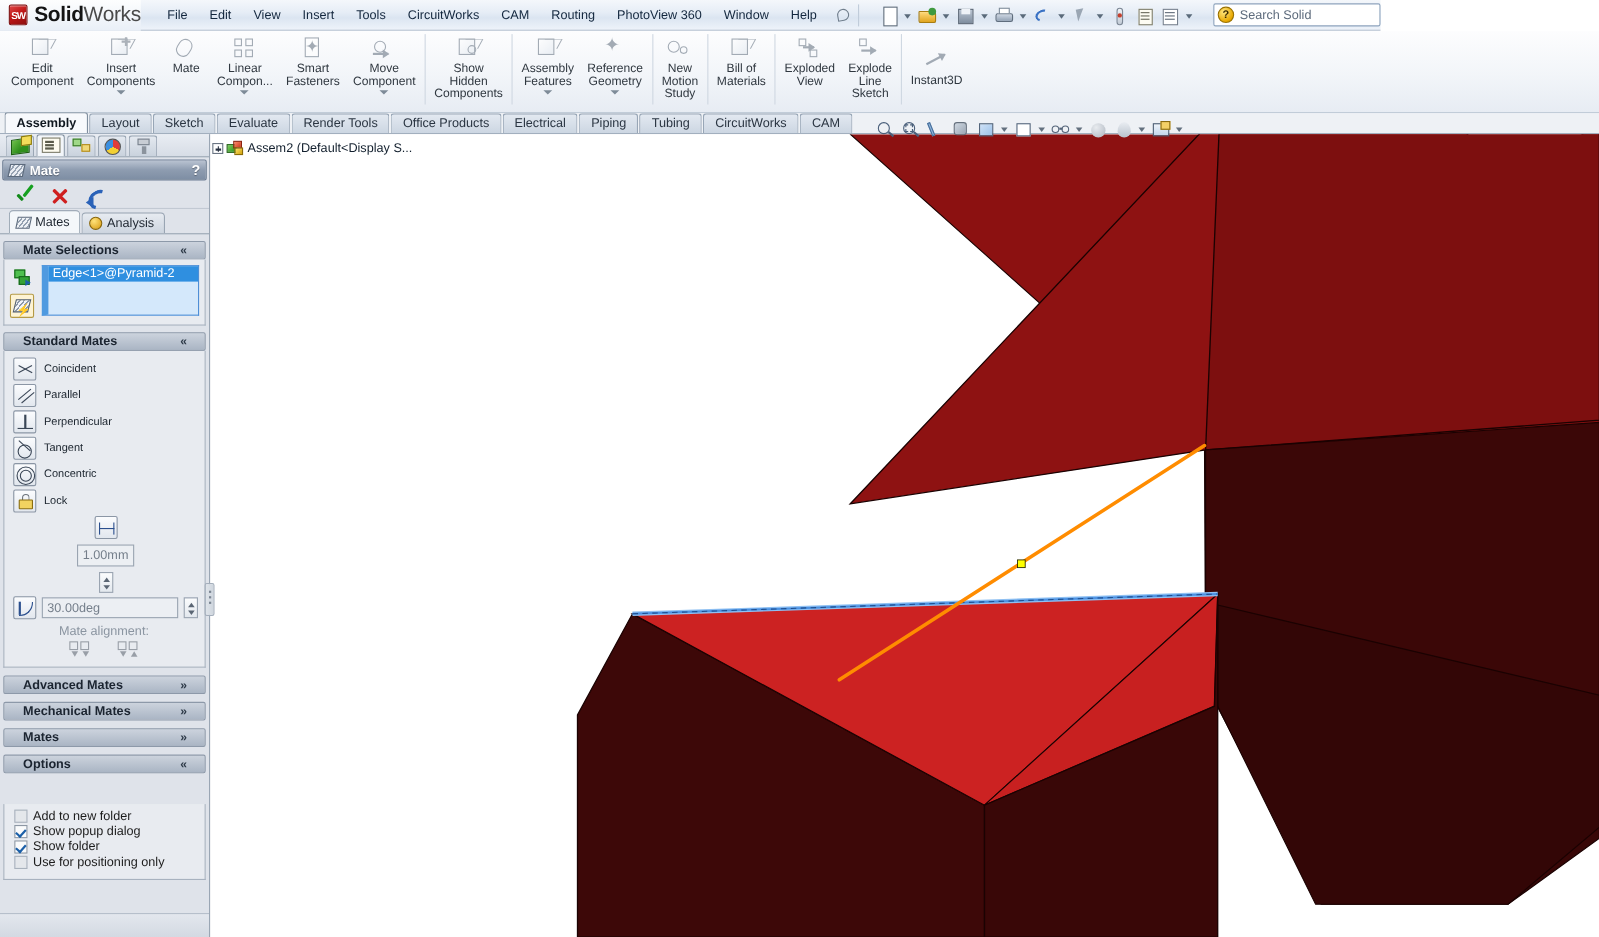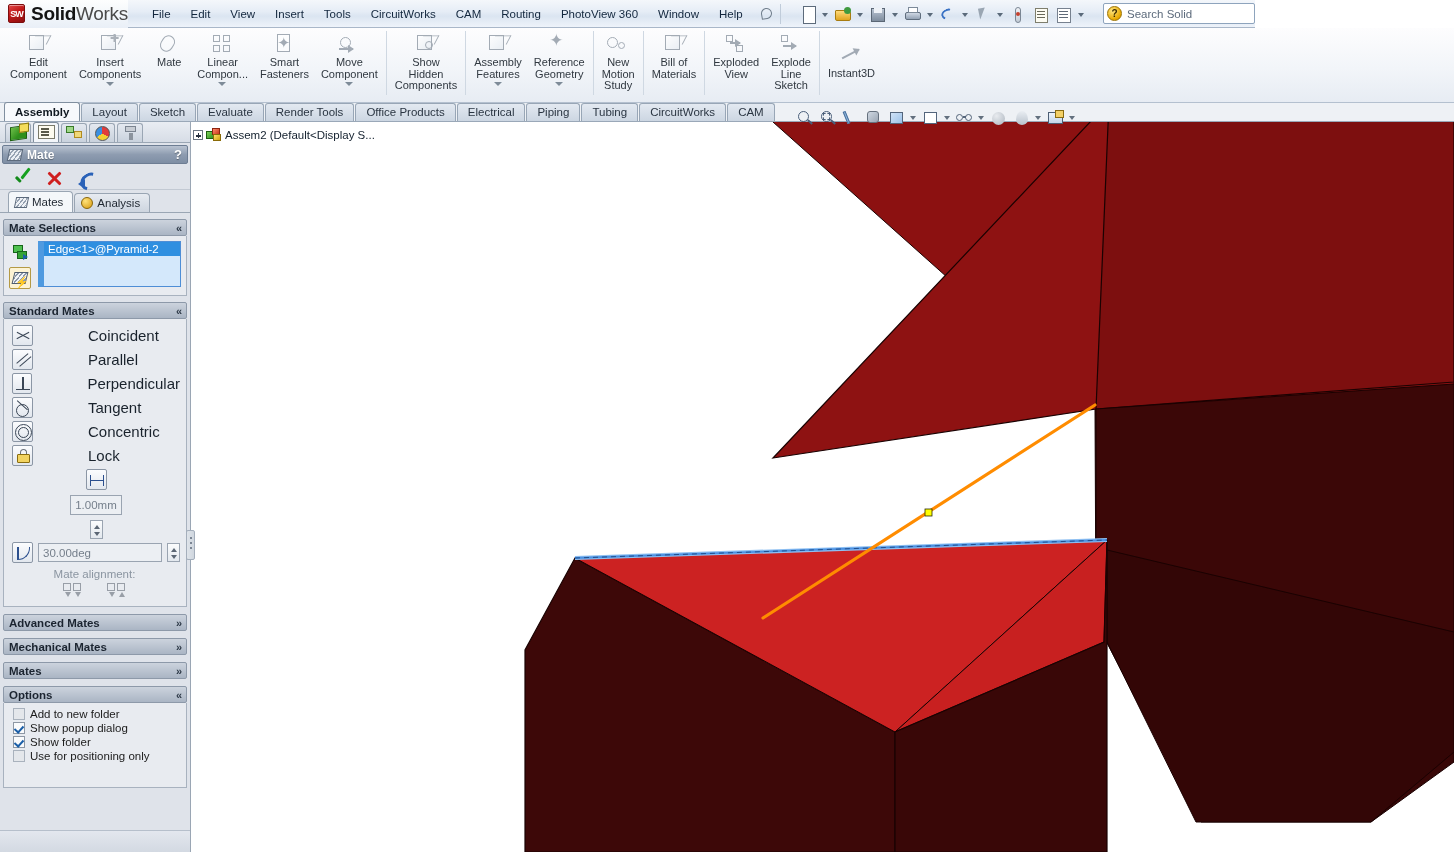--- a/index.html
+++ b/index.html
@@ -193,21 +193,21 @@
   .sub-tab.active{ background:#f4f7fa; height:21px; }
   .st-ico1{width:13px;height:11px;background:repeating-linear-gradient(120deg,#eef1f5 0 2px,#94a0b0 2px 3.3px);
      border:1px solid #5c6a7c;transform:skewX(-12deg);}
   .st-ico2{width:12px;height:12px;border-radius:50%;
      background:radial-gradient(circle at 35% 30%,#ffe27a,#d79a10);border:1px solid #8a6608;}
 
   .sec{ margin:6px 3px 0 3px; }
   .sec-head{
     height:17px; background:linear-gradient(to bottom,#ccd3dd,#aab5c4);
     border:1px solid #8d99a9; border-radius:2px;
-    display:flex;align-items:center; padding:0 5px;
+    display:flex;align-items:center; padding:0 17px;
     font-weight:bold;font-size:11.5px;color:#1b2430; cursor:default;
   }
   .chev{ margin-left:auto; font-size:11px; color:#2e3a48; line-height:10px; letter-spacing:-1px;}
   .sec-body{ background:#e8ebf0; border:1px solid #a8b2bf;border-top:none; padding:5px 5px 6px 5px;}
 
   .selrow{ display:flex; gap:5px; }
   .sel-icons{ display:flex;flex-direction:column; gap:4px; width:24px;}
   .sel-ic{width:22px;height:22px;border:1px solid transparent;border-radius:2px;position:relative;}
   .sel-ic.pressed{ background:#fdf3d4; border:1px solid #b59a45; }
   .si-g1{position:absolute;left:3px;top:3px;width:10px;height:8px;background:#4fc04f;border:1px solid #15661a;}
@@ -223,21 +223,21 @@
     border-left:6px solid #4f9ae0; padding:0;
   }
   .sel-item{
     background:#2f8fe0; color:#ffffff; font-size:11.5px; padding:1px 4px;
     white-space:nowrap; overflow:hidden;
   }
 
   .mate-row{ display:flex; align-items:center; gap:7px; padding:1.5px 0 1.5px 3px; cursor:default;}
   .mbox{ width:21px;height:21px;border:1px solid #8b96a5;border-radius:2px;
      background:linear-gradient(to bottom,#fbfcfe,#e2e7ee); position:relative;}
-  .mate-lbl{ font-size:15px;color:#19222c;margin-left:48px;}
+  .mate-lbl{ font-size:10px;color:#19222c;}
   .m-coin{position:absolute;left:3px;top:3px;width:14px;height:14px;}
   .m-coin:before,.m-coin:after{content:"";position:absolute;background:#3a4656;}
   .m-coin:before{left:0;top:6px;width:14px;height:1.4px;transform:rotate(-28deg);}
   .m-coin:after{left:0;top:6px;width:14px;height:1.4px;transform:rotate(28deg);}
   .m-par:before,.m-par:after{content:"";position:absolute;width:15px;height:1.4px;background:#3a4656;
      transform:rotate(-40deg);}
   .m-par:before{left:2px;top:8px;} .m-par:after{left:5px;top:11px;}
   .m-perp:before{content:"";position:absolute;left:9px;top:3px;width:1.5px;height:13px;background:#3a4656;}
   .m-perp:after{content:"";position:absolute;left:3px;top:15px;width:14px;height:1.5px;background:#3a4656;}
   .m-tan:before{content:"";position:absolute;left:3px;top:6px;width:11px;height:11px;
@@ -841,21 +841,21 @@
         <span>Mates</span>
         <span class="chev">»</span>
       </div>
     </div>
 
     <div class="sec-collapsed">
       <div class="sec-head">
         <span>Options</span>
         <span class="chev">«</span>
       </div>
-      <div class="sec-body" style="padding:4px 5px 24px 7px;">
+      <div class="sec-body" style="padding:4px 5px 8px 7px;margin-top:28px;">
         <div class="opt-row">
           <span class="cb unchecked"></span>
           <span>Add to new folder</span>
         </div>
         <div class="opt-row">
           <span class="cb checked"></span>
           <span>Show popup dialog</span>
         </div>
         <div class="opt-row">
           <span class="cb checked"></span>

